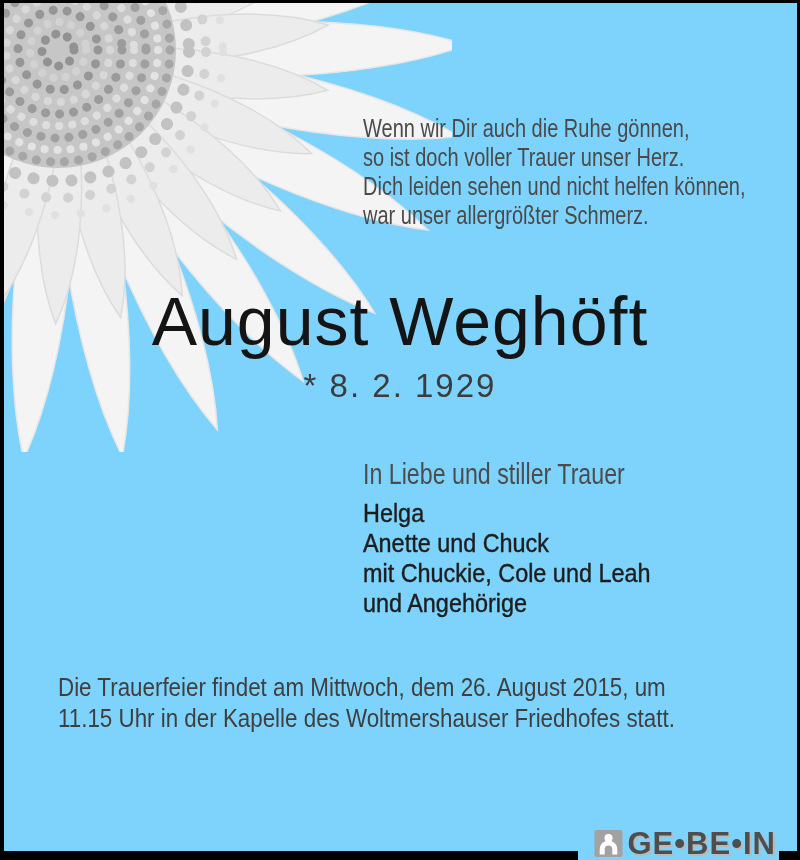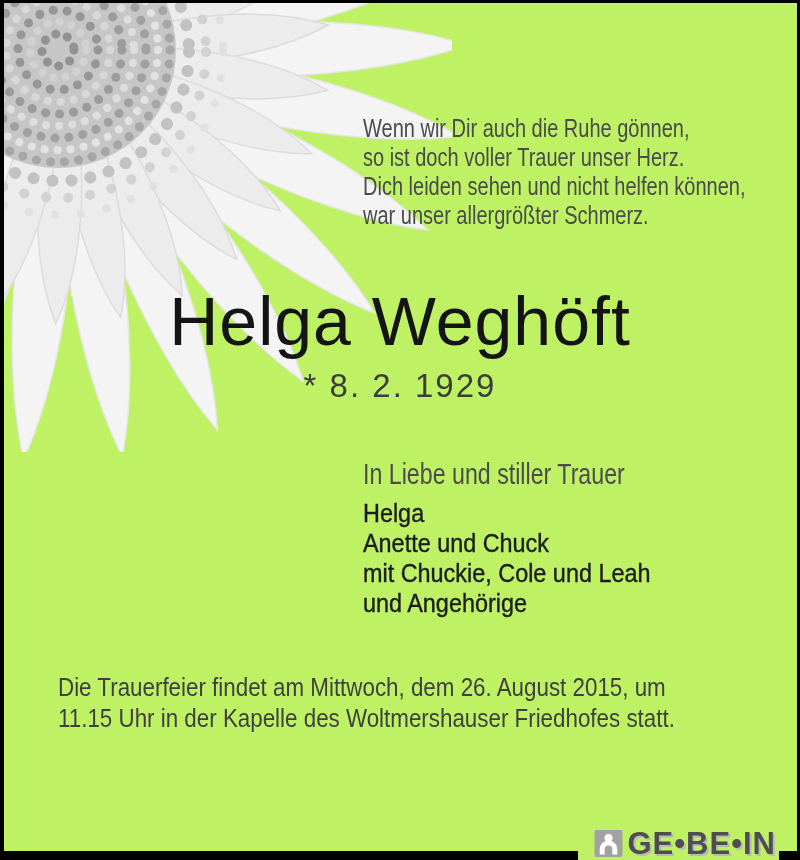--- a/index.html
+++ b/index.html
@@ -1,18 +1,18 @@
 <!DOCTYPE html>
 <html><head>
 <meta charset="utf-8">
 <style>
   * { margin:0; padding:0; box-sizing:border-box; }
   html,body { width:800px; height:860px; background:#ffffff; overflow:hidden;
               font-family:"Liberation Sans", sans-serif; }
-  .page { position:relative; width:800px; height:860px; background:#bef264; }
+  .page { position:relative; width:800px; height:860px; background:#7dd3fc; }
 
   
   .b-top    { position:absolute; left:0; top:0; width:800px; height:3px; background:#000; }
   .b-left   { position:absolute; left:0; top:0; width:4px; height:860px; background:#000; }
   .b-right  { position:absolute; right:0; top:0; width:3px; height:860px; background:#000; }
   .bar-left { position:absolute; left:0; bottom:0; width:578px; height:9px; background:#000; }
   .bar-right{ position:absolute; right:0; bottom:0; width:21px; height:9px; background:#000; }
 
   
   .flower { position:absolute; left:0; top:0; width:452px; height:452px; }
@@ -106,21 +106,21 @@
     </g>
   </svg>
 
   <div class="poem">
     <div>Wenn wir Dir auch die Ruhe gönnen,</div>
     <div>so ist doch voller Trauer unser Herz.</div>
     <div>Dich leiden sehen und nicht helfen können,</div>
     <div>war unser allergrößter Schmerz.</div>
   </div>
 
-  <h1 class="name">Helga Weghöft</h1>
+  <h1 class="name">August Weghöft</h1>
 
   <div class="dates">
     <span>* 8. 2. 1929</span>
   </div>
 
   <div class="intro">In Liebe und stiller Trauer</div>
 
   <div class="mourners">
     <div>Helga</div>
     <div>Anette und Chuck</div>

